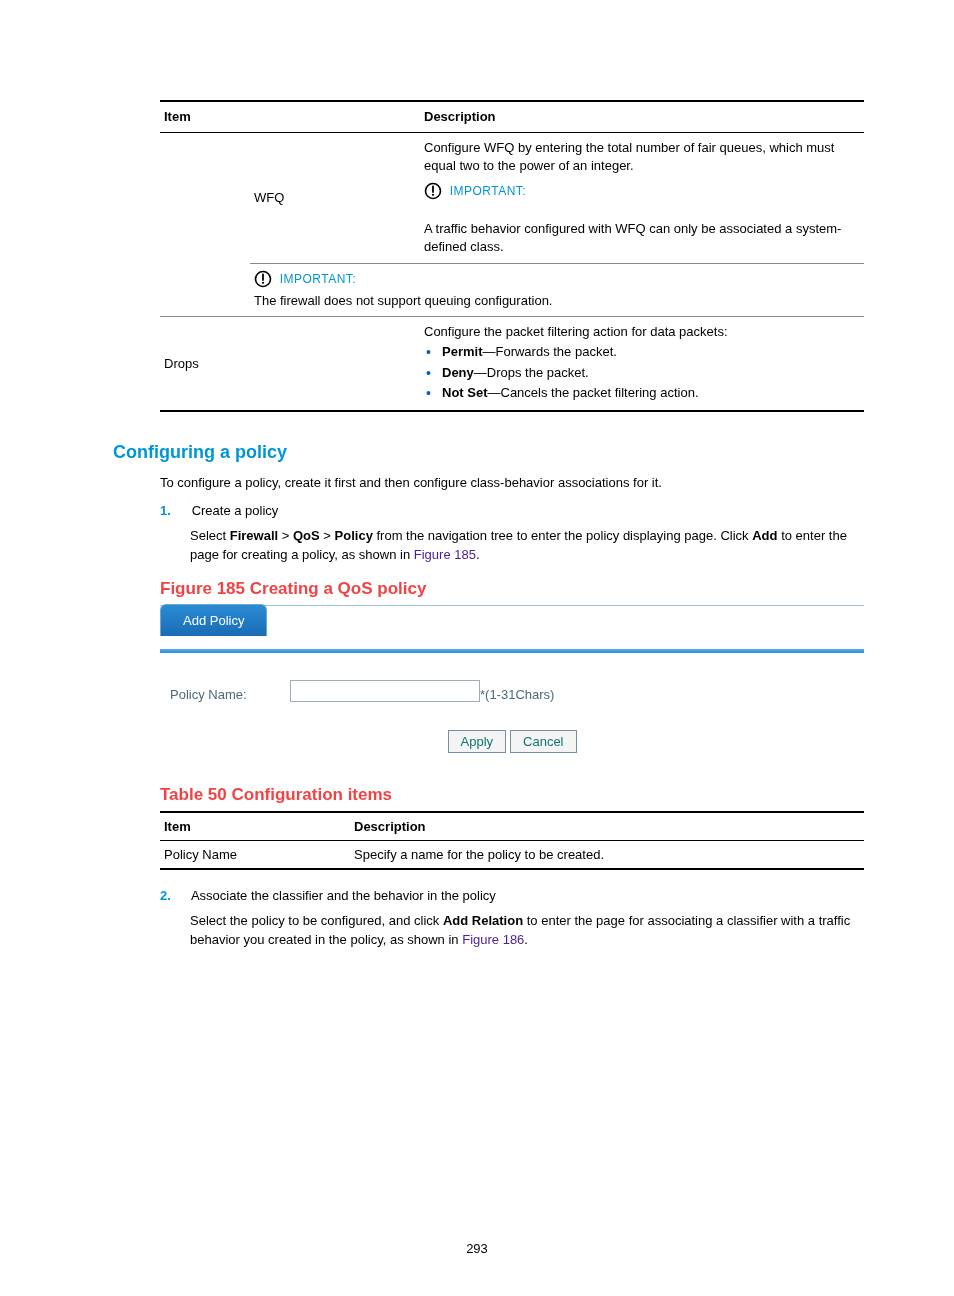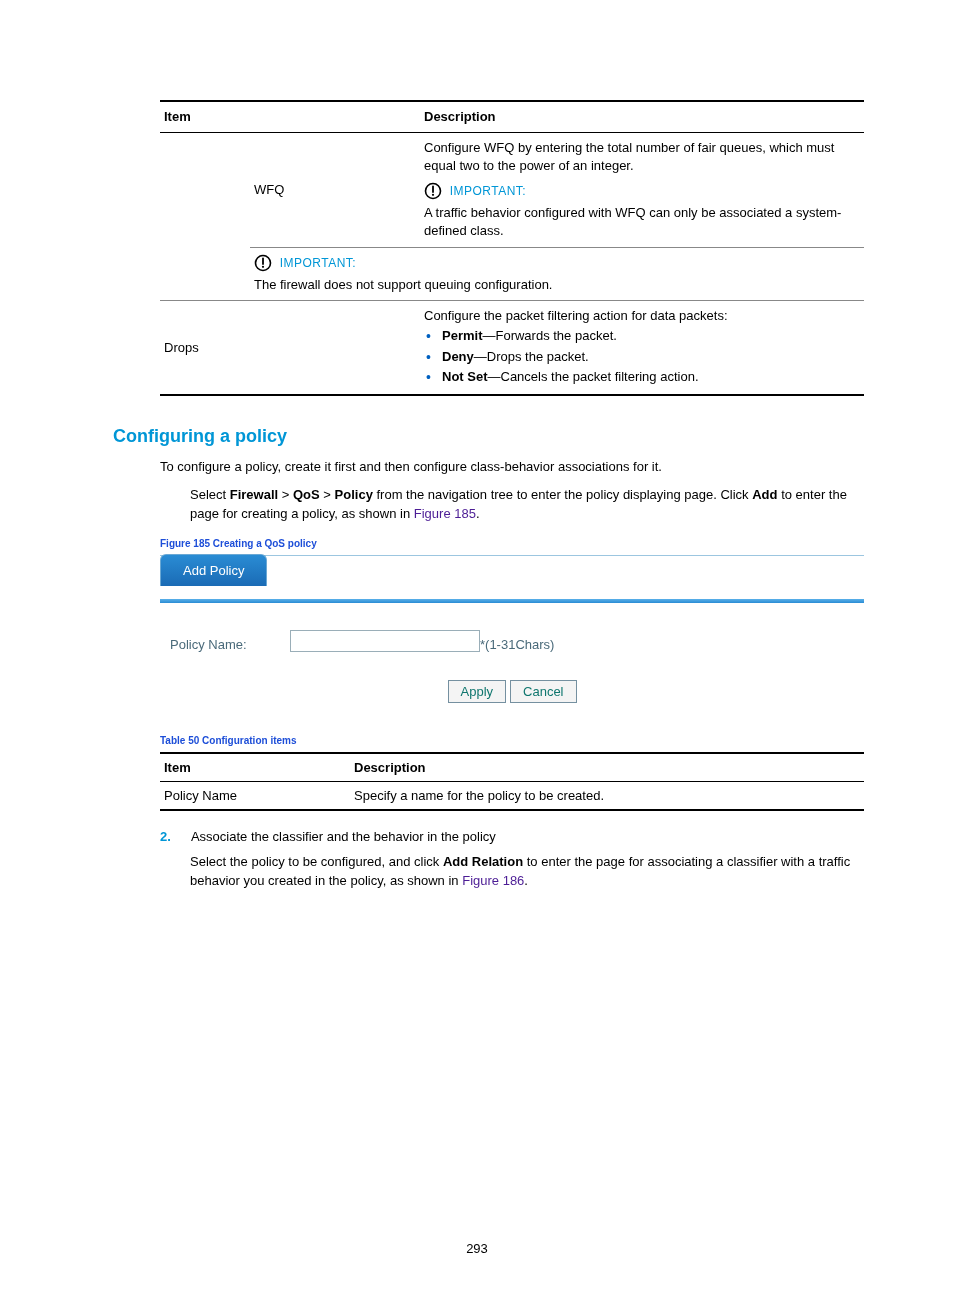--- a/index.html
+++ b/index.html
@@ -65,23 +65,23 @@
       margin-left: 70px;
       font-size: 13px;
       line-height: 1.5;
       margin-top: 4px;
     }
     ol.steps { list-style: none; margin-left: 70px; margin-top: 10px; }
     ol.steps > li { margin-bottom: 8px; }
     .step-num { color: #0096d6; font-weight: bold; display: inline-block; width: 28px; }
     .step-body { margin-left: 100px; margin-top: 8px; font-size: 13px; line-height: 1.5; }
     .fig-caption, .tbl-caption {
-      color: #1d4ed8;
-      font-weight: bold;
-      font-size: 10px;
+      color: #ef4444;
+      font-weight: bold;
+      font-size: 17px;
       margin-top: 14px;
       margin-bottom: 6px;
       margin-left: 70px;
     }
     .link { color: #4c1d95; }
     .bold { font-weight: bold; }
 
     
     .ui-mock {
       margin-left: 70px;
@@ -195,21 +195,21 @@
       <td rowspan="2"></td>
       <td style="vertical-align:middle">WFQ</td>
       <td>
         <div>Configure WFQ by entering the total number of fair queues, which must equal two to the power of an integer.</div>
         <div style="margin-top:6px">
           <span class="important-icon"><svg width="18" height="18">
                   <use href="#imp-icon-path"></use>
                 </svg></span>
           <span class="important-label">IMPORTANT:</span>
         </div>
-        <div style="margin-top:4px">A traffic behavior configured with WFQ can only be associated a system-defined class.</div>
+        <div style="margin-top:20px">A traffic behavior configured with WFQ can only be associated a system-defined class.</div>
       </td>
     </tr>
     <tr>
       <td colspan="2" class="sub-sep">
         <div>
           <span class="important-icon"><svg width="18" height="18">
                   <use href="#imp-icon-path"></use>
                 </svg></span>
           <span class="important-label">IMPORTANT:</span>
         </div>
@@ -226,20 +226,26 @@
           <li><span class="bold">Not Set</span><span>—Cancels the packet filtering action.</span></li>
         </ul>
       </td>
     </tr>
   </tbody>
     </table>
 
   <div class="heading2">Configuring a policy</div>
   <div class="body-text">To configure a policy, create it first and then configure class-behavior associations for it.</div>
 
+  <ol class="steps">
+    <li>
+      <span class="step-num">1.</span>
+      <span>Create a policy</span>
+    </li>
+  </ol>
   <div class="step-body">
     <span>Select </span><span class="bold">Firewall</span><span> &gt; </span><span class="bold">QoS</span><span> &gt; </span><span class="bold">Policy</span><span> from the navigation tree to enter the policy displaying page. Click </span><span class="bold">Add</span><span> to enter the page for creating a policy, as shown in </span><span class="link">Figure 185</span><span>.</span>
   </div>
 
   <div class="fig-caption">Figure 185 Creating a QoS policy</div>
   <div class="ui-mock">
     <div class="ui-tab-wrap">
       <div class="ui-tab">Add Policy</div>
       <div class="ui-tab-line"></div>
     </div>

